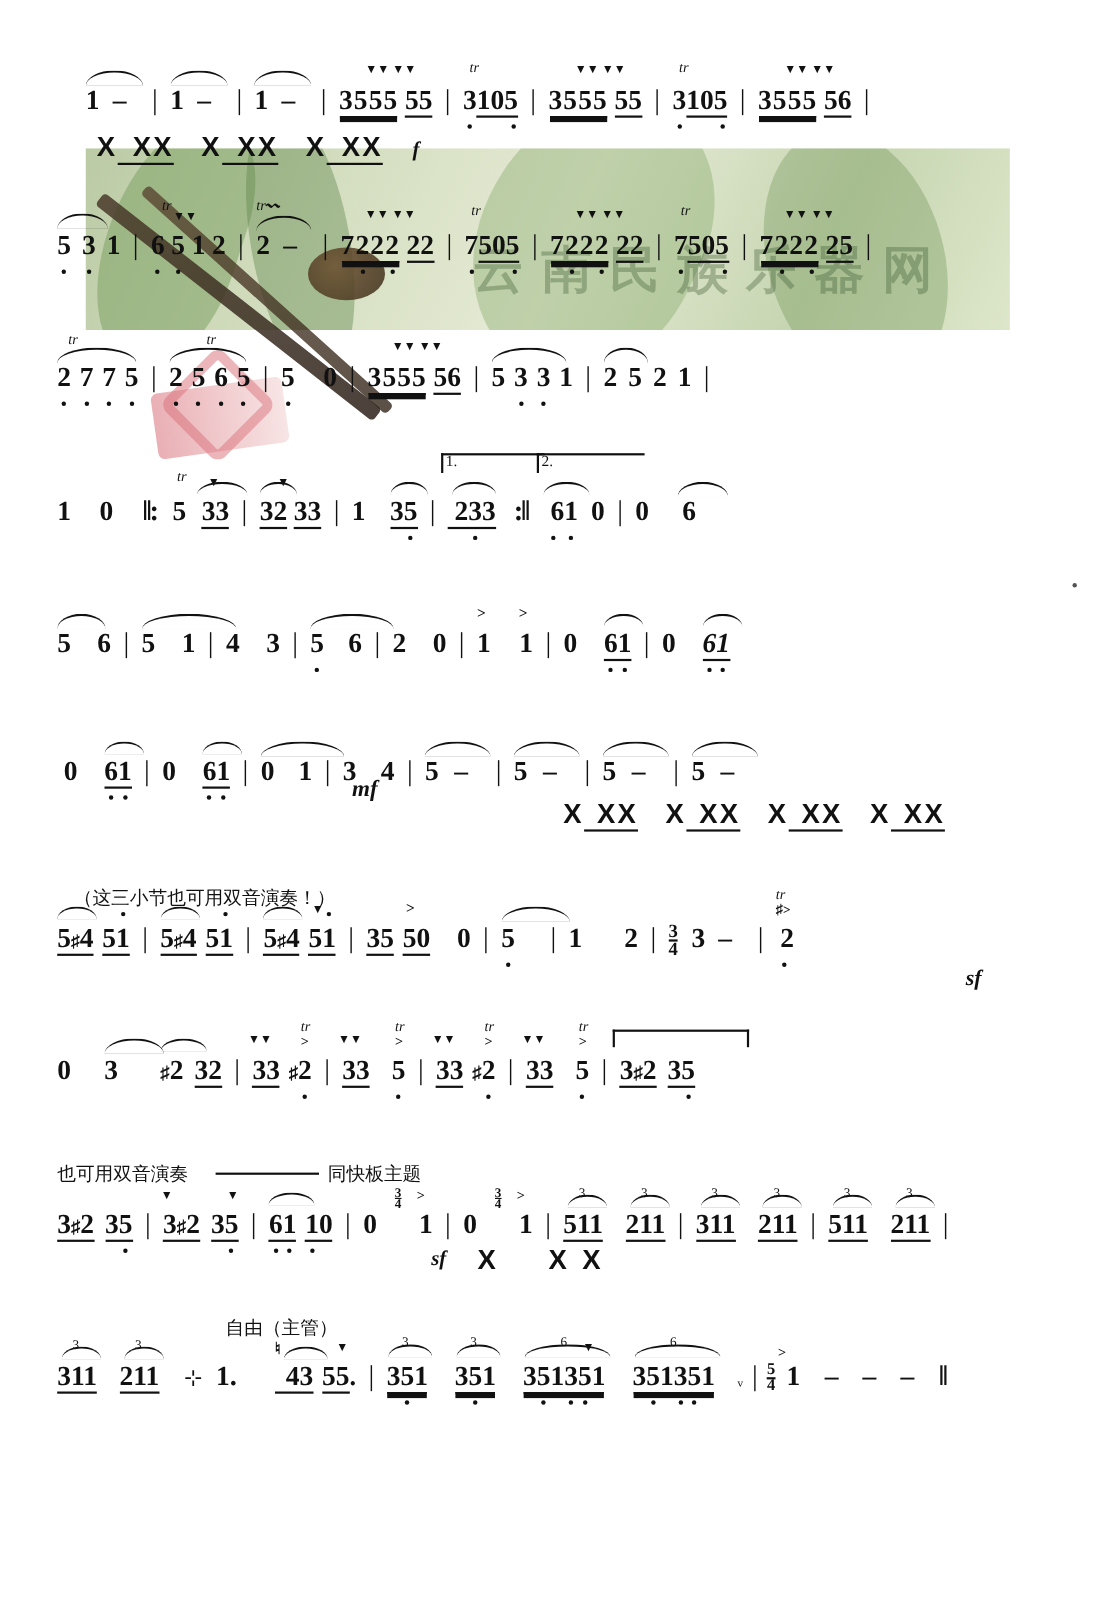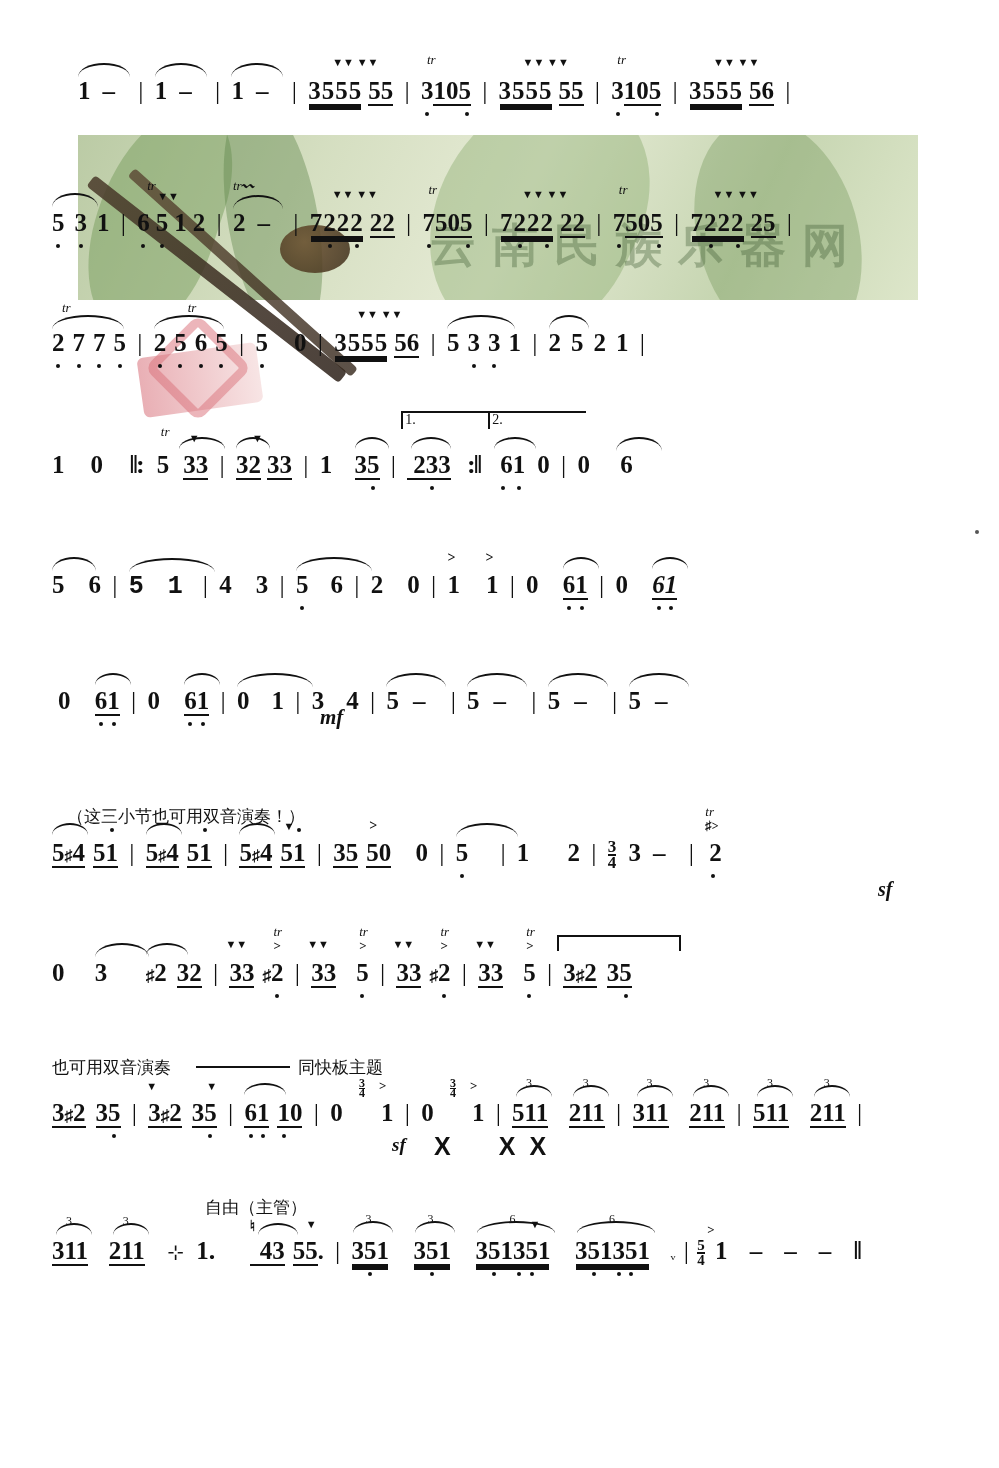--- a/index.html
+++ b/index.html
@@ -106,20 +106,26 @@
       <span style="position:absolute;left:6px;top:-24px;font-size:13px;font-style:italic;font-weight:normal;">tr</span>
       <span style="position:relative;">3<span class="dot-low"></span></span><span class="under1" style="position:relative;">105<span class="dot-low" style="left:auto;right:2px;transform:none;"></span></span>
     </span>
     <span class="bar">|</span>
     <span style="position:relative;">
       <span style="position:absolute;left:24px;top:-20px;font-size:11px;">▼▼ ▼▼</span>
       <span class="under2" style="letter-spacing:1px;">3555</span><span style="display:inline-block;width:6px;"></span><span class="under1">56</span>
     </span>
     <span class="bar">|</span>
   </div>
+  <div class="row xrow" style="left:88px;top:122px;">
+    <span>X</span><span style="padding-left:14px;border-bottom:2px solid #111;">XX</span>
+    <span style="padding-left:16px;">X</span><span style="padding-left:14px;border-bottom:2px solid #111;">XX</span>
+    <span style="padding-left:16px;">X</span><span style="padding-left:14px;border-bottom:2px solid #111;">XX</span>
+    <span class="dyn" style="padding-left:18px;">f</span>
+  </div>
 
   <div class="row" style="left:52px;top:210px;">
     <span style="position:relative;">
       <span style="position:absolute;left:0;top:-16px;width:46px;height:12px;border-top:2px solid #111;border-radius:50%/100% 100% 0 0;"></span>
       <span style="position:relative;">5<span class="dot-low"></span></span><span style="display:inline-block;width:10px;"></span><span style="position:relative;">3<span class="dot-low"></span></span><span style="display:inline-block;width:10px;"></span><span>1</span>
     </span>
     <span class="bar">|</span>
     <span style="position:relative;">
       <span style="position:absolute;left:10px;top:-30px;font-size:13px;font-style:italic;font-weight:normal;">tr</span>
       <span style="position:absolute;left:20px;top:-18px;font-size:11px;">▼▼</span>
@@ -235,21 +241,21 @@
       <span>6</span>
     </span>
   </div>
 
   <div class="row" style="left:52px;top:572px;">
     <span style="position:relative;">
       <span style="position:absolute;left:0;top:-14px;width:44px;height:12px;border-top:2px solid #111;border-radius:50%/100% 100% 0 0;"></span>
       <span>5</span><span style="display:inline-block;width:24px;"></span><span>6</span>
     </span>
     <span class="bar">|</span>
-    <span style="position:relative;font-family:Liberation Mono, monospace;">
+    <span style="position:relative;">
       <span style="position:absolute;left:0;top:-14px;width:86px;height:12px;border-top:2px solid #111;border-radius:50%/100% 100% 0 0;"></span>
       <span>5</span><span style="display:inline-block;width:24px;"></span><span>1</span>
     </span>
     <span class="bar">|</span>
     <span><span>4</span><span style="display:inline-block;width:24px;"></span><span>3</span></span>
     <span class="bar">|</span>
     <span style="position:relative;">
       <span style="position:absolute;left:0;top:-14px;width:76px;height:12px;border-top:2px solid #111;border-radius:50%/100% 100% 0 0;"></span>
       <span style="position:relative;">5<span class="dot-low"></span></span><span style="display:inline-block;width:22px;"></span><span>6</span>
     </span>
@@ -311,20 +317,26 @@
       <span style="position:absolute;left:0;top:-14px;width:60px;height:12px;border-top:2px solid #111;border-radius:50%/100% 100% 0 0;"></span>
       <span>5</span><span style="padding:0 14px;">–</span>
     </span>
     <span class="bar">|</span>
     <span style="position:relative;">
       <span style="position:absolute;left:0;top:-14px;width:60px;height:12px;border-top:2px solid #111;border-radius:50%/100% 100% 0 0;"></span>
       <span>5</span><span style="padding:0 14px;">–</span>
     </span>
   </div>
   <div class="dyn" style="position:absolute;left:320px;top:705px;font-size:21px;">mf</div>
+  <div class="row xrow" style="left:512px;top:728px;">
+    <span>X</span><span style="padding-left:12px;border-bottom:2px solid #111;">XX</span>
+    <span style="padding-left:16px;">X</span><span style="padding-left:12px;border-bottom:2px solid #111;">XX</span>
+    <span style="padding-left:16px;">X</span><span style="padding-left:12px;border-bottom:2px solid #111;">XX</span>
+    <span style="padding-left:16px;">X</span><span style="padding-left:12px;border-bottom:2px solid #111;">XX</span>
+  </div>
 
   <div class="label" style="position:absolute;left:67px;top:805px;">（这三小节也可用双音演奏！）</div>
   <div class="row" style="left:52px;top:840px;">
     <span style="position:relative;">
       <span style="position:absolute;left:0;top:-16px;width:36px;height:10px;border-top:2px solid #111;border-radius:50%/100% 100% 0 0;"></span>
       <span class="under1">5<span style="font-size:16px;">♯</span>4</span><span style="display:inline-block;width:8px;"></span><span class="under1">5<span style="position:relative;">1<span class="dot-high"></span></span></span>
     </span>
     <span class="bar">|</span>
     <span style="position:relative;">
       <span style="position:absolute;left:0;top:-16px;width:36px;height:10px;border-top:2px solid #111;border-radius:50%/100% 100% 0 0;"></span>

